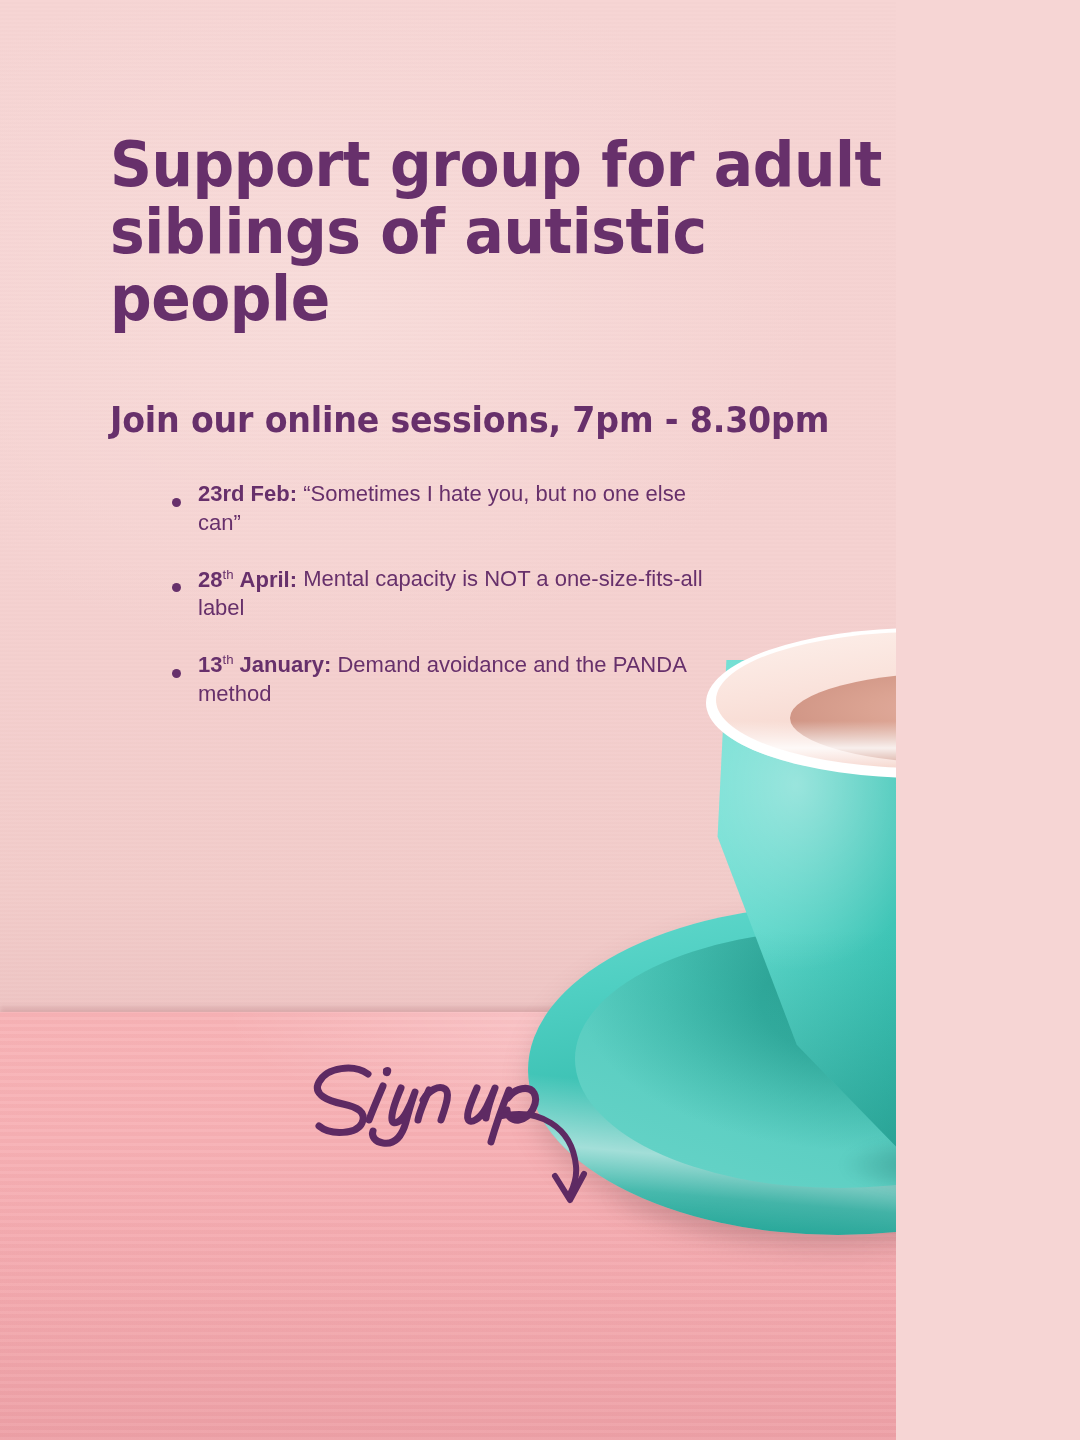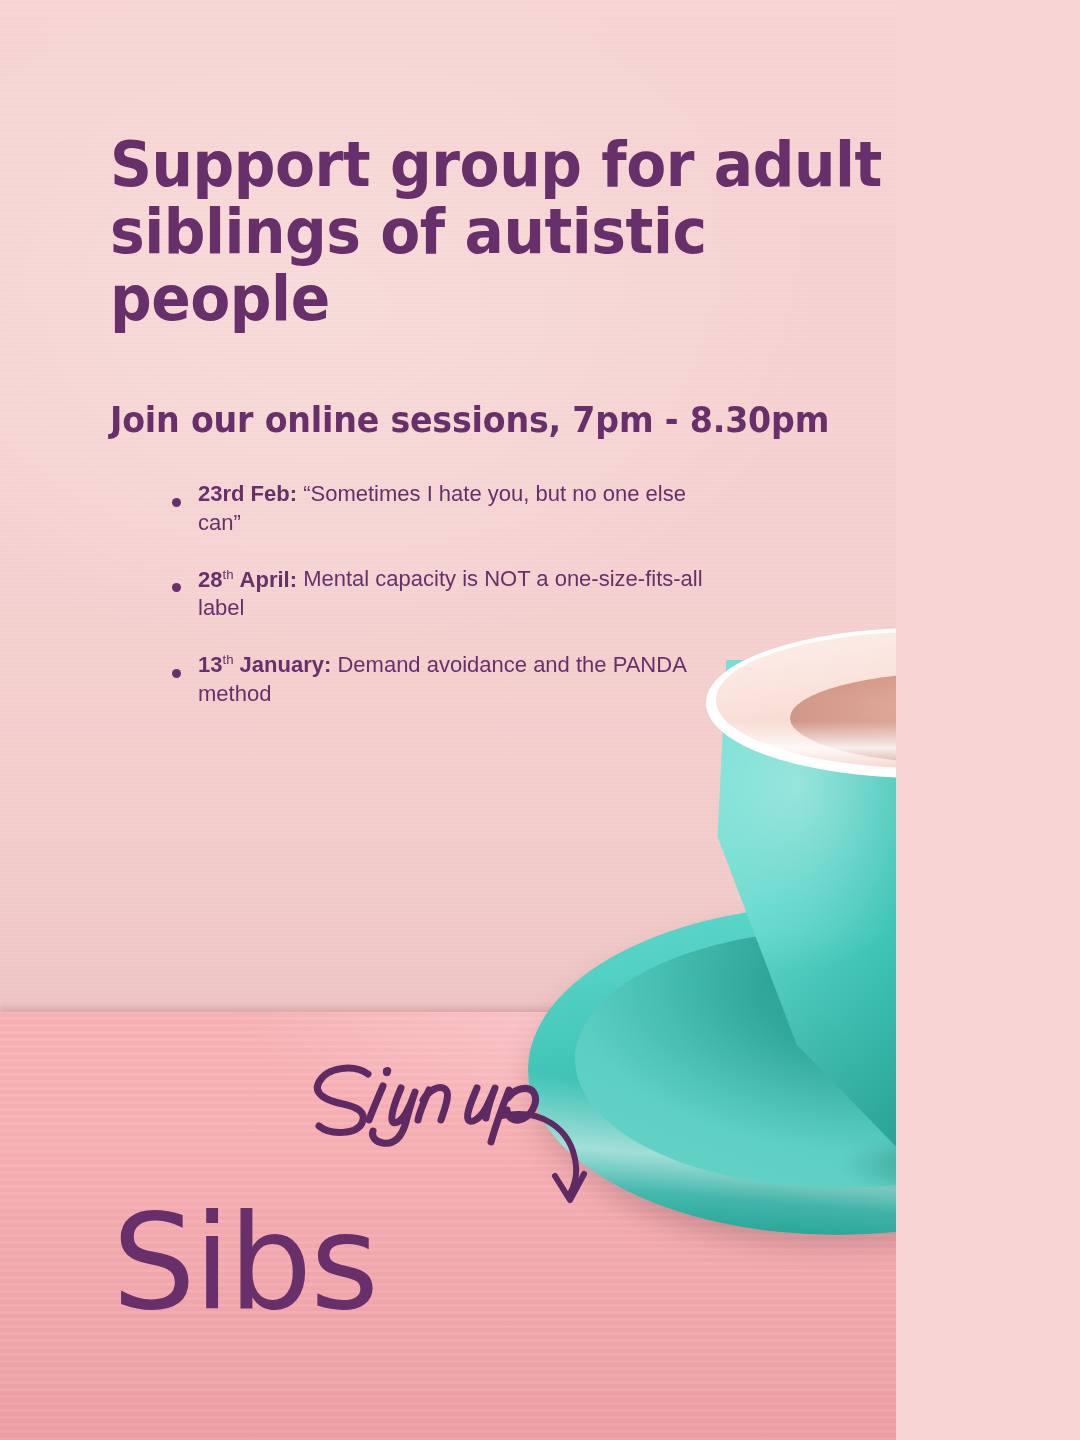--- a/index.html
+++ b/index.html
@@ -273,17 +273,16 @@
       </svg>
     </div>
 
     <div class="arrow">
       <svg width="110" height="105" viewBox="0 0 110 105" fill="none" aria-hidden="true">
         <path d="M2 6 C38 -2, 72 16, 76 56 C77 66, 74 76, 70 84" stroke="#5e2a63" stroke-width="6" stroke-linecap="round" fill="none"></path>
         <path d="M55 66 L70 90 L84 64" stroke="#5e2a63" stroke-width="6" stroke-linecap="round" stroke-linejoin="round" fill="none"></path>
       </svg>
     </div>
 
-    <div class="logo">Sibs</div>
 
 
   </div>
 </div>
 
 </body></html>

